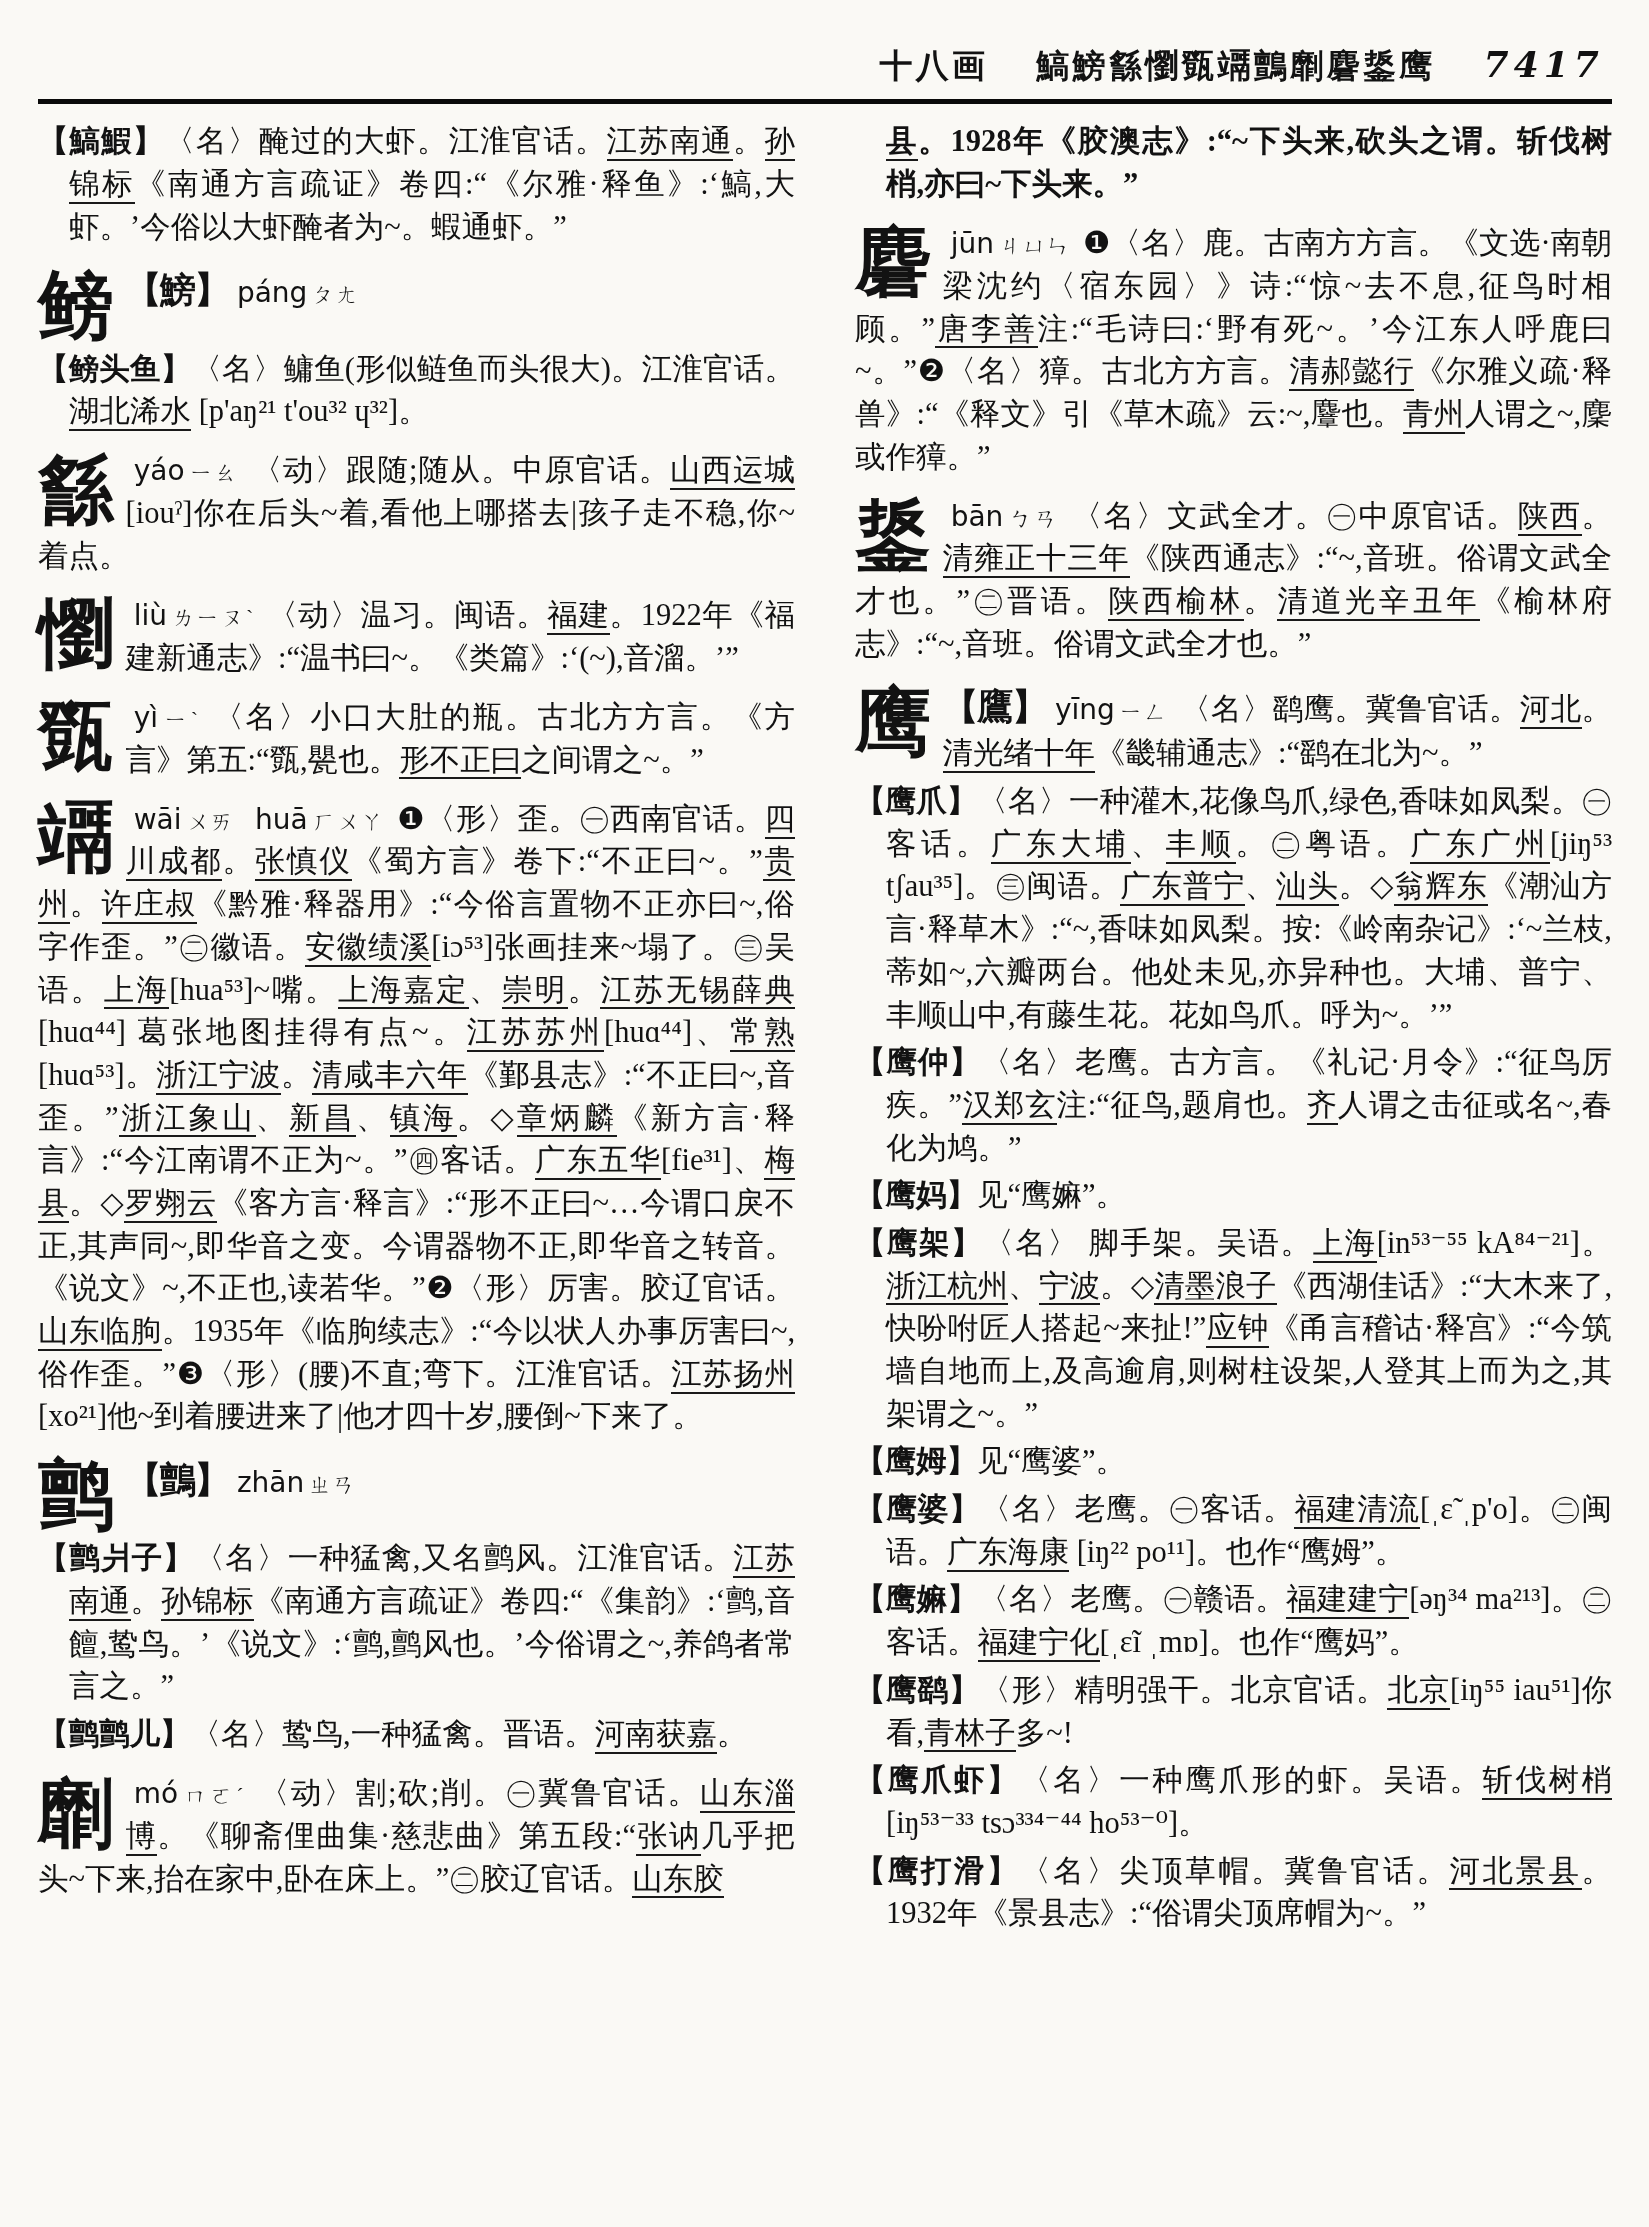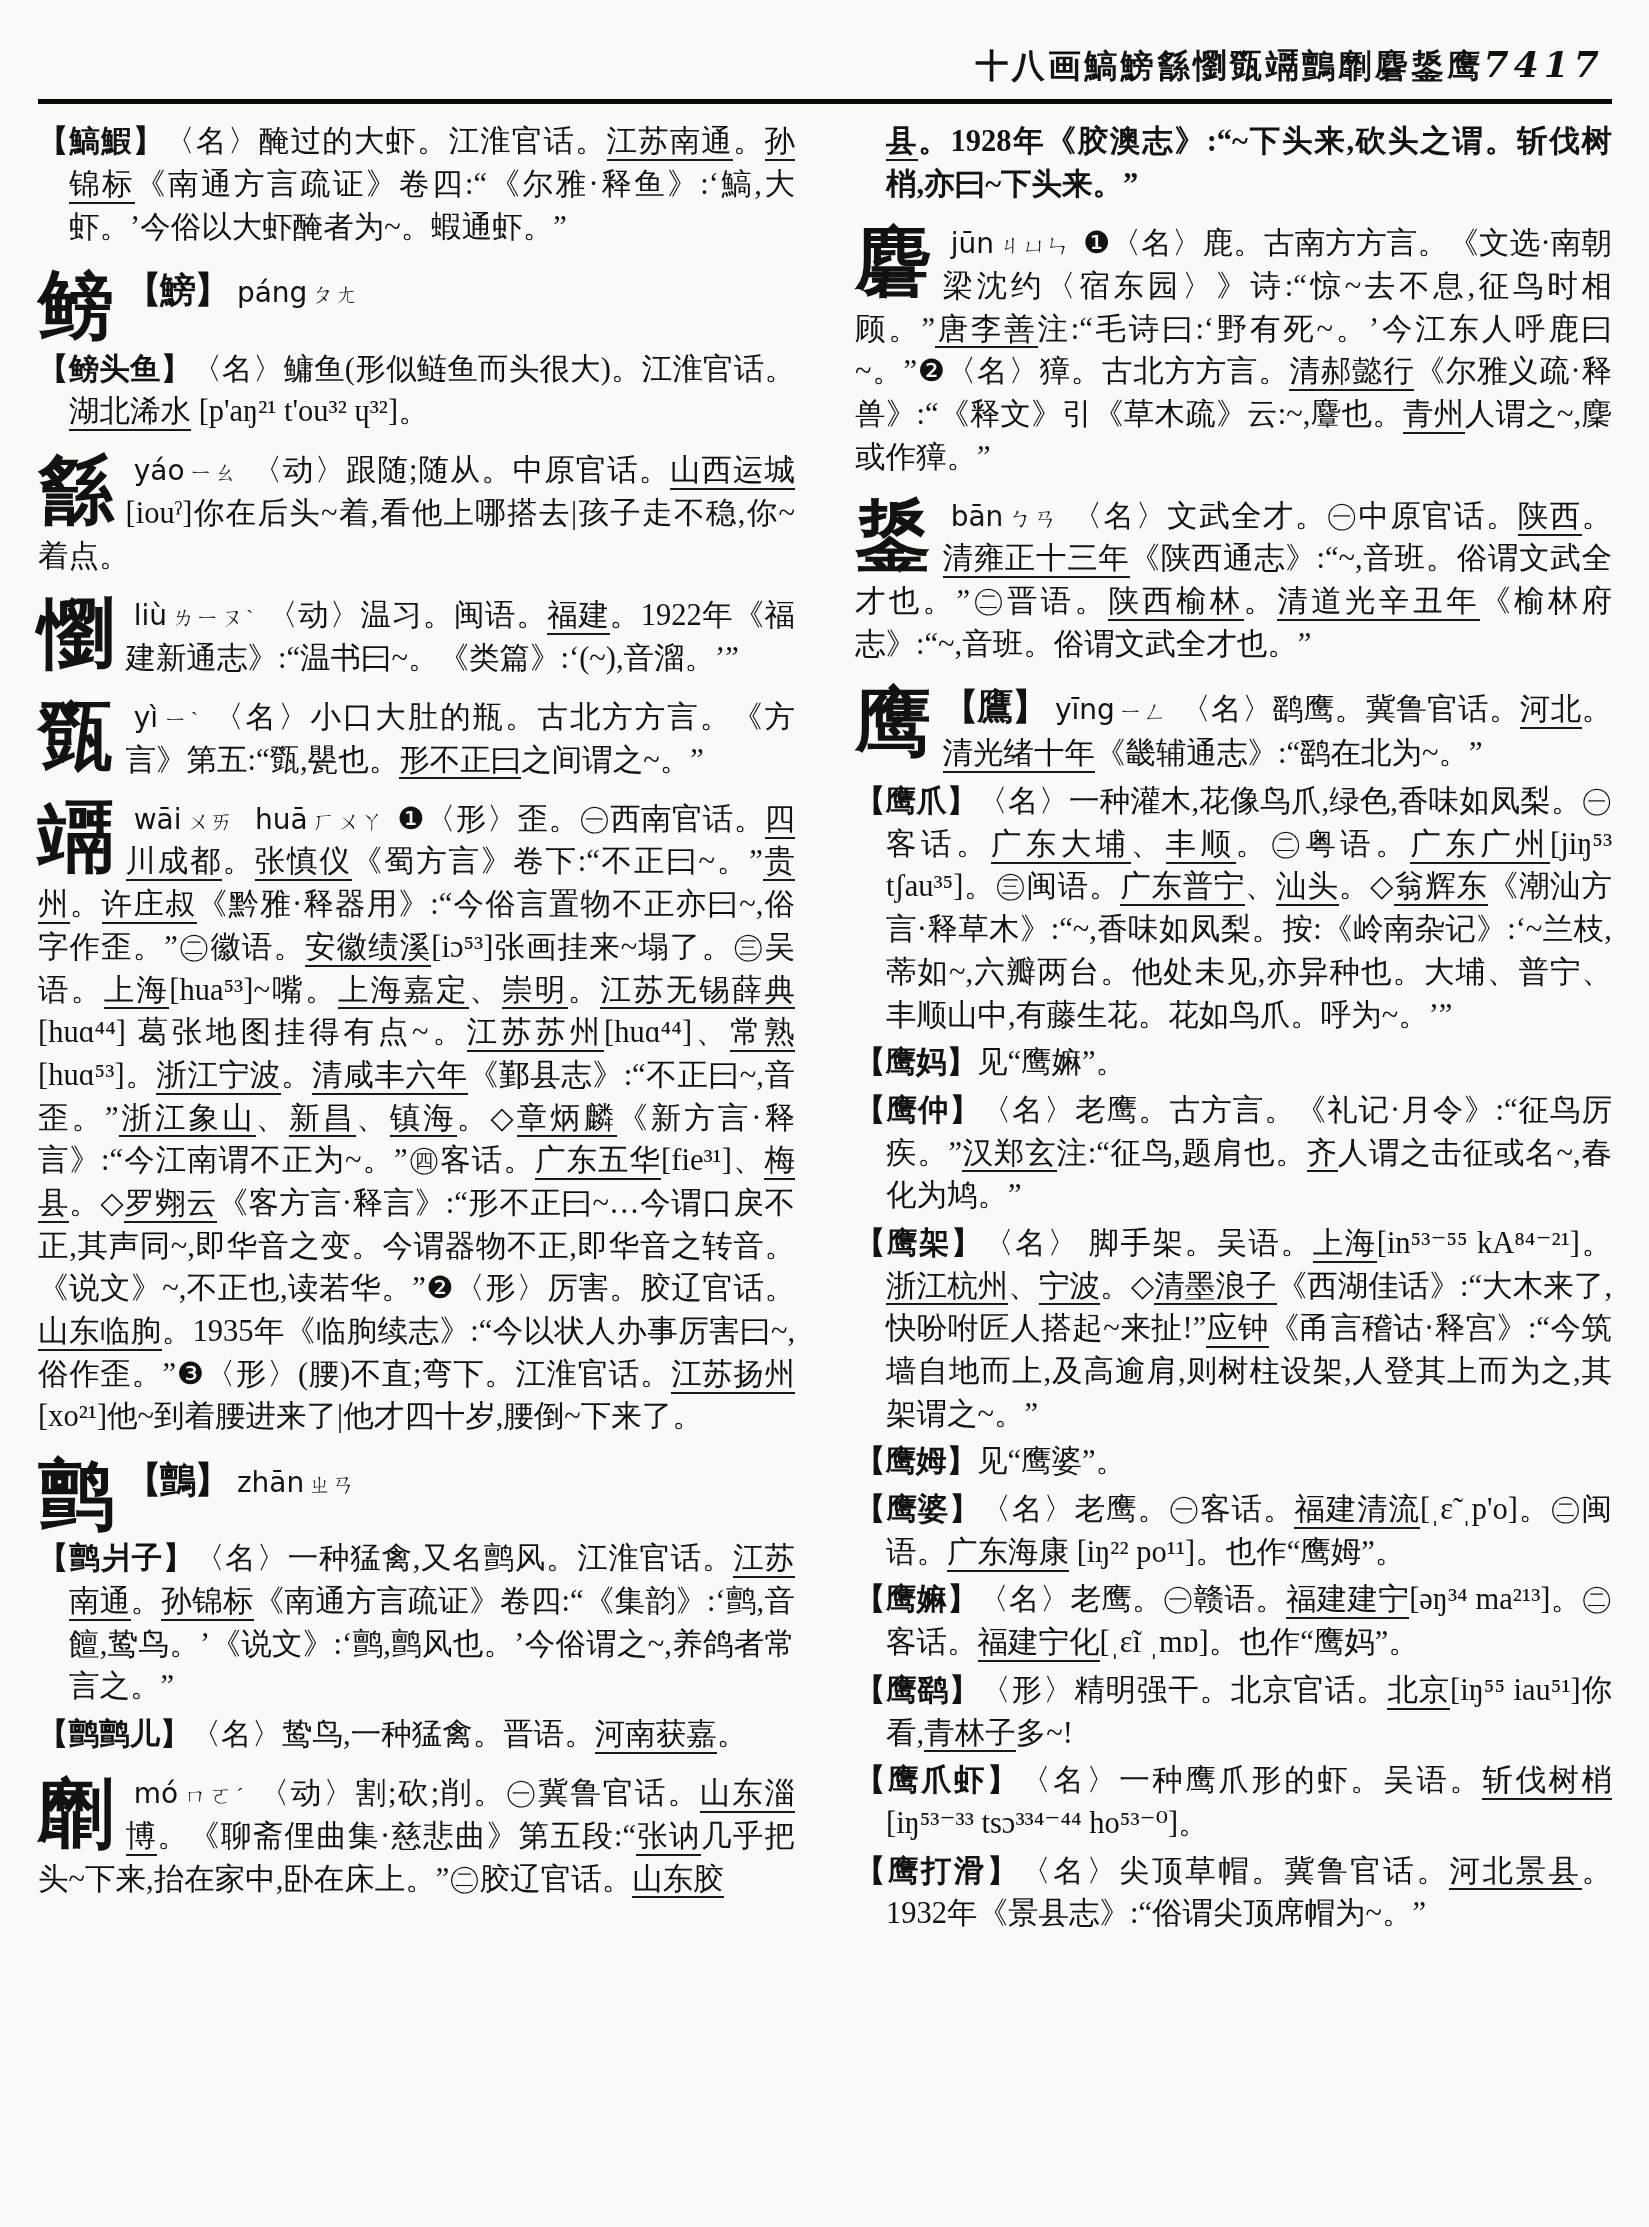--- a/index.html
+++ b/index.html
@@ -4,21 +4,21 @@
 <style>
   html,body{margin:0;padding:0;}
   body{
     width:1650px;height:2227px;overflow:hidden;
     background:#faf9f5;color:#121212;
     font-family:"Liberation Serif","DejaVu Serif",serif;
   }
   .page{padding:11.5px 38px 0 38px;}
   .running-head{
     display:flex;justify-content:flex-end;align-items:baseline;
-    padding:11.5px 8.2px 8.2px 0;
+    gap:48px;padding:11.5px 8.2px 8.2px 0;
     font-weight:bold;font-size:33px;letter-spacing:3.3px;
   }
   .running-head .pageno{
     font-family:"DejaVu Serif",serif;font-size:36px;font-weight:bold;
     letter-spacing:5px;font-style:italic;margin-top:20px;
   }
   .headrule{border:0;border-top:5.8px solid #0a0a0a;margin:1.6px 0 16.5px 0;}
   .cols{display:flex;gap:60px;}
   .col{width:760px;}
   .entry{
@@ -65,22 +65,22 @@
         <div class="entry compound"><span class="word">【鹯爿子】</span><span>〈名〉一种猛禽,又名鹯风。江淮官话。</span><span class="u">江苏南通</span><span>。</span><span class="u">孙锦标</span><span>《南通方言疏证》卷四:“《集韵》:‘鹯,音饘,鸷鸟。’《说文》:‘鹯,鹯风也。’今俗谓之~,养鸽者常言之。”</span></div>
         <div class="entry compound"><span class="word">【鹯鹯儿】</span><span>〈名〉鸷鸟,一种猛禽。晋语。</span><span class="u">河南获嘉</span><span>。</span></div>
         <div class="entry head"><span class="headchar">劘</span><span class="py">mó</span><span class="bp">ㄇㄛˊ</span><span>〈动〉割;砍;削。㊀冀鲁官话。</span><span class="u">山东淄博</span><span>。《聊斋俚曲集·慈悲曲》第五段:“</span><span class="u">张讷</span><span>几乎把头~下来,抬在家中,卧在床上。”㊁胶辽官话。</span><span class="u">山东胶</span></div>
       </div>
     <div class="col">
         <div class="entry cont"><span class="u">县</span><span>。1928年《胶澳志》:“~下头来,砍头之谓。斩伐树梢,亦曰~下头来。”</span></div>
         <div class="entry head"><span class="headchar">麏</span><span class="py">jūn</span><span class="bp">ㄐㄩㄣ</span><span>❶〈名〉鹿。古南方方言。《文选·南朝梁沈约〈宿东园〉》诗:“惊~去不息,征鸟时相顾。”</span><span class="u">唐李善</span><span>注:“毛诗曰:‘野有死~。’今江东人呼鹿曰~。”❷〈名〉獐。古北方方言。</span><span class="u">清郝懿行</span><span>《尔雅义疏·释兽》:“《释文》引《草木疏》云:~,麞也。</span><span class="u">青州</span><span>人谓之~,麇或作獐。”</span></div>
         <div class="entry head"><span class="headchar">鋬</span><span class="py">bān</span><span class="bp">ㄅㄢ</span><span>〈名〉文武全才。㊀中原官话。</span><span class="u">陕西</span><span>。</span><span class="u">清雍正十三年</span><span>《陕西通志》:“~,音班。俗谓文武全才也。”㊁晋语。</span><span class="u">陕西榆林</span><span>。</span><span class="u">清道光辛丑年</span><span>《榆林府志》:“~,音班。俗谓文武全才也。”</span></div>
         <div class="entry head"><span class="headchar">鹰</span><span class="trad">【鷹】</span><span class="py">yīng</span><span class="bp">ㄧㄥ</span><span>〈名〉鹞鹰。冀鲁官话。</span><span class="u">河北</span><span>。</span><span class="u">清光绪十年</span><span>《畿辅通志》:“鹞在北为~。”</span></div>
         <div class="entry compound"><span class="word">【鹰爪】</span><span>〈名〉一种灌木,花像鸟爪,绿色,香味如凤梨。㊀客话。</span><span class="u">广东大埔</span><span>、</span><span class="u">丰顺</span><span>。㊁粤语。</span><span class="u">广东广州</span><span>[jiŋ⁵³ tʃau³⁵]。㊂闽语。</span><span class="u">广东普宁</span><span>、</span><span class="u">汕头</span><span>。◇</span><span class="u">翁辉东</span><span>《潮汕方言·释草木》:“~,香味如凤梨。按:《岭南杂记》:‘~兰枝,蒂如~,六瓣两台。他处未见,亦异种也。大埔、普宁、丰顺山中,有藤生花。花如鸟爪。呼为~。’”</span></div>
+        <div class="entry compound"><span class="word">【鹰仲】</span><span>〈名〉老鹰。古方言。《礼记·月令》:“征鸟厉疾。”</span><span class="u">汉郑玄</span><span>注:“征鸟,题肩也。</span><span class="u">齐</span><span>人谓之击征或名~,春化为鸠。”</span></div>
         <div class="entry compound"><span class="word">【鹰妈】</span><span>见“鹰嫲”。</span></div>
-        <div class="entry compound"><span class="word">【鹰仲】</span><span>〈名〉老鹰。古方言。《礼记·月令》:“征鸟厉疾。”</span><span class="u">汉郑玄</span><span>注:“征鸟,题肩也。</span><span class="u">齐</span><span>人谓之击征或名~,春化为鸠。”</span></div>
         <div class="entry compound"><span class="word">【鹰架】</span><span>〈名〉 脚手架。吴语。</span><span class="u">上海</span><span>[in⁵³⁻⁵⁵ kA⁸⁴⁻²¹]。</span><span class="u">浙江杭州</span><span>、</span><span class="u">宁波</span><span>。◇</span><span class="u">清墨浪子</span><span>《西湖佳话》:“大木来了,快吩咐匠人搭起~来扯!”</span><span class="u">应钟</span><span>《甬言稽诂·释宫》:“今筑墙自地而上,及高逾肩,则树柱设架,人登其上而为之,其架谓之~。”</span></div>
         <div class="entry compound"><span class="word">【鹰姆】</span><span>见“鹰婆”。</span></div>
         <div class="entry compound"><span class="word">【鹰婆】</span><span>〈名〉老鹰。㊀客话。</span><span class="u">福建清流</span><span>[ˌɛ̃ ˌp'o]。㊁闽语。</span><span class="u">广东海康</span><span> [iŋ²² po¹¹]。也作“鹰姆”。</span></div>
         <div class="entry compound"><span class="word">【鹰嫲】</span><span>〈名〉老鹰。㊀赣语。</span><span class="u">福建建宁</span><span>[əŋ³⁴ ma²¹³]。㊁客话。</span><span class="u">福建宁化</span><span>[ˌɛĩ ˌmɒ]。也作“鹰妈”。</span></div>
         <div class="entry compound"><span class="word">【鹰鹞】</span><span>〈形〉精明强干。北京官话。</span><span class="u">北京</span><span>[iŋ⁵⁵ iau⁵¹]你看,</span><span class="u">青林子</span><span>多~!</span></div>
         <div class="entry compound"><span class="word">【鹰爪虾】</span><span>〈名〉一种鹰爪形的虾。吴语。</span><span class="u">斩伐树梢</span><span> [iŋ⁵³⁻³³ tsɔ³³⁴⁻⁴⁴ ho⁵³⁻⁰]。</span></div>
         <div class="entry compound"><span class="word">【鹰打滑】</span><span>〈名〉尖顶草帽。冀鲁官话。</span><span class="u">河北景县</span><span>。1932年《景县志》:“俗谓尖顶席帽为~。”</span></div>
       </div>
   </div>
 </div>

